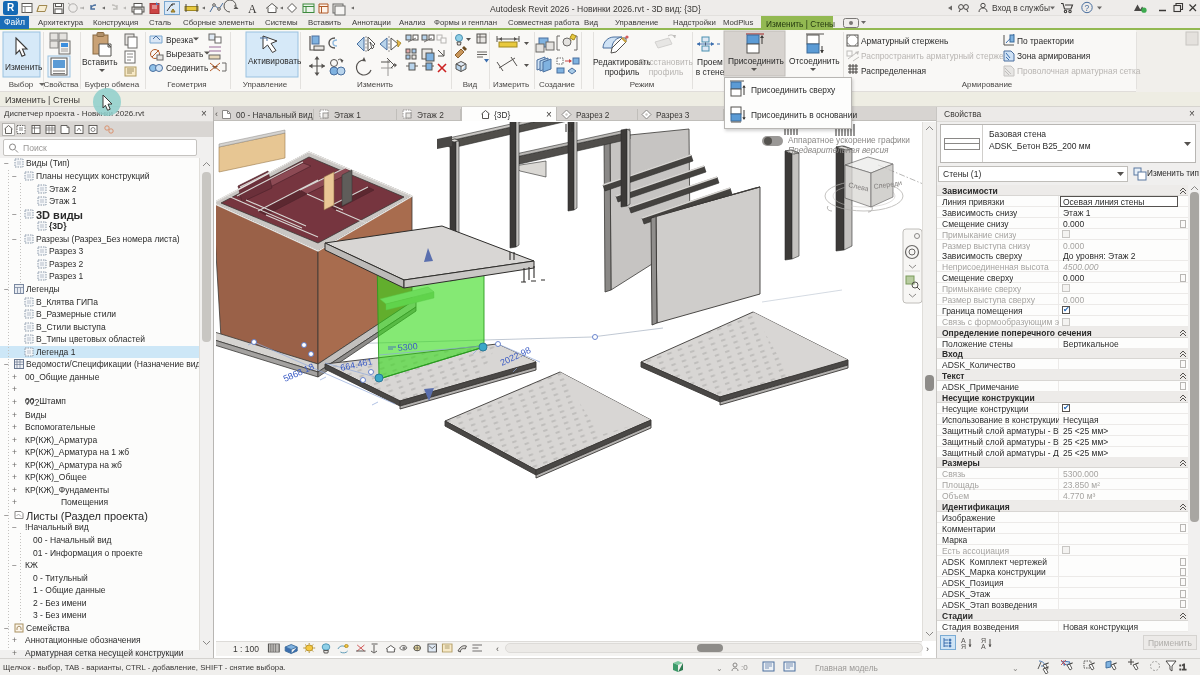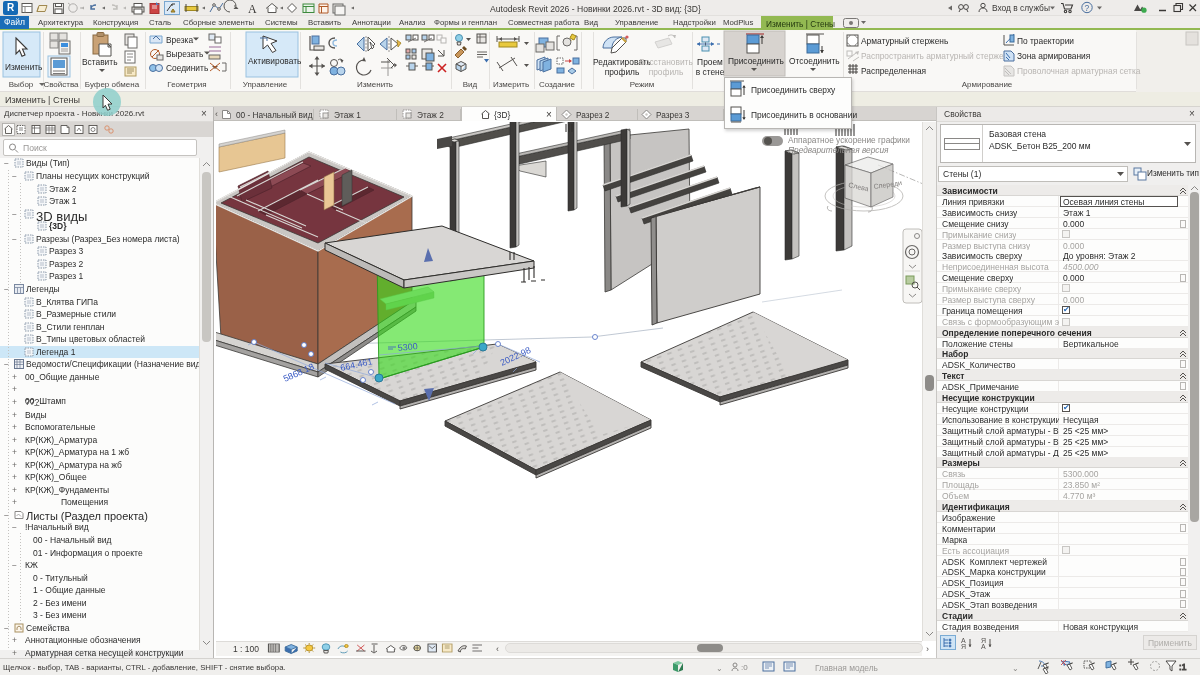--- a/index.html
+++ b/index.html
@@ -462,21 +462,21 @@
 <svg width="10" height="10" style="position:absolute;left:37px;top:196px">
     <rect x="1" y="1" width="8" height="8" fill="#f4f6f8" stroke="#8a98a8" stroke-dasharray="1.5 1"></rect>
     <path d="M3 4h4M3 6h4" stroke="#aab4c0" stroke-width="0.8"></path>
   </svg>
 <div class="tx" style="left:49px;top:196px;font-size:8.5px;font-weight:normal;color:#2b2b2b;">Этаж 1</div>
 <div class="tx" style="left:12px;top:209px;font-size:8.5px;color:#6a6866;">−</div>
 <svg width="10" height="10" style="position:absolute;left:24px;top:209px">
     <rect x="1" y="1" width="8" height="8" fill="#f4f6f8" stroke="#8a98a8" stroke-dasharray="1.5 1"></rect>
     <path d="M3 4h4M3 6h4" stroke="#aab4c0" stroke-width="0.8"></path>
   </svg>
-<div class="tx" style="left:36px;top:209px;font-size:13px;font-weight:normal;color:#2b2b2b;">3D виды</div>
+<div class="tx" style="left:36px;top:209px;font-size:11px;font-weight:bold;color:#2b2b2b;">3D виды</div>
 <svg width="10" height="10" style="position:absolute;left:37px;top:221px">
     <rect x="1" y="1" width="8" height="8" fill="#f4f6f8" stroke="#8a98a8" stroke-dasharray="1.5 1"></rect>
     <path d="M3 4h4M3 6h4" stroke="#aab4c0" stroke-width="0.8"></path>
   </svg>
 <div class="tx" style="left:49px;top:221px;font-size:8.5px;font-weight:bold;color:#2b2b2b;">{3D}</div>
 <div class="tx" style="left:12px;top:234px;font-size:8.5px;color:#6a6866;">−</div>
 <svg width="10" height="10" style="position:absolute;left:24px;top:234px">
     <rect x="1" y="1" width="8" height="8" fill="#f4f6f8" stroke="#8a98a8" stroke-dasharray="1.5 1"></rect>
     <path d="M3 4h4M3 6h4" stroke="#aab4c0" stroke-width="0.8"></path>
   </svg>
@@ -509,21 +509,21 @@
 <div class="tx" style="left:36px;top:297px;font-size:8.5px;font-weight:normal;color:#2b2b2b;">В_Клятва ГИПа</div>
 <svg width="10" height="10" style="position:absolute;left:24px;top:309px">
     <rect x="1" y="1" width="8" height="8" fill="#f4f6f8" stroke="#8a98a8" stroke-dasharray="1.5 1"></rect>
     <path d="M3 4h4M3 6h4" stroke="#aab4c0" stroke-width="0.8"></path>
   </svg>
 <div class="tx" style="left:36px;top:309px;font-size:8.5px;font-weight:normal;color:#2b2b2b;">В_Размерные стили</div>
 <svg width="10" height="10" style="position:absolute;left:24px;top:322px">
     <rect x="1" y="1" width="8" height="8" fill="#f4f6f8" stroke="#8a98a8" stroke-dasharray="1.5 1"></rect>
     <path d="M3 4h4M3 6h4" stroke="#aab4c0" stroke-width="0.8"></path>
   </svg>
-<div class="tx" style="left:36px;top:322px;font-size:8.5px;font-weight:normal;color:#2b2b2b;">В_Стили генплан</div>
+<div class="tx" style="left:36px;top:322px;font-size:8.5px;font-weight:normal;color:#2b2b2b;">В_Стили выступа</div>
 <svg width="10" height="10" style="position:absolute;left:24px;top:334px">
     <rect x="1" y="1" width="8" height="8" fill="#f4f6f8" stroke="#8a98a8" stroke-dasharray="1.5 1"></rect>
     <path d="M3 4h4M3 6h4" stroke="#aab4c0" stroke-width="0.8"></path>
   </svg>
 <div class="tx" style="left:36px;top:334px;font-size:8.5px;font-weight:normal;color:#2b2b2b;">В_Типы цветовых областей</div>
 <div class="ab" style="left:0;top:346px;width:199px;height:12px;background:#cde7f7;"></div>
 <svg width="10" height="10" style="position:absolute;left:24px;top:347px">
     <rect x="1" y="1" width="8" height="8" fill="#f4f6f8" stroke="#8a98a8" stroke-dasharray="1.5 1"></rect>
     <path d="M3 4h4M3 6h4" stroke="#aab4c0" stroke-width="0.8"></path>
   </svg>
@@ -678,21 +678,21 @@
 <div class="ab" style="left:937px;top:327px;width:251px;height:11px;background:#edebe9;border-bottom:1px solid #d8d6d3;"></div>
 <div class="tx" style="left:942px;top:328px;font-size:8.5px;font-weight:bold;color:#2b2b2b;">Определение поперечного сечения</div>
 <svg class="ab" style="left:1179px;top:329px" width="8" height="8">
     <path d="M1 4l3-3 3 3M1 7l3-3 3 3" fill="none" stroke="#55524f"></path>
   </svg>
 <div class="ab" style="left:937px;top:338px;width:251px;height:11px;background:#fdfdfc;border-bottom:1px solid #eceae8;"></div>
 <div class="ab" style="left:1058px;top:338px;width:1px;height:11px;background:#eceae8;"></div>
 <div class="tx" style="left:942px;top:339px;font-size:8.5px;color:#2b2b2b;max-width:117px;overflow:hidden;">Положение стены</div>
 <div class="tx" style="left:1063px;top:339px;font-size:8.5px;color:#2b2b2b;text-decoration:underline;">Вертикальное</div>
 <div class="ab" style="left:937px;top:348px;width:251px;height:11px;background:#edebe9;border-bottom:1px solid #d8d6d3;"></div>
-<div class="tx" style="left:942px;top:349px;font-size:8.5px;font-weight:bold;color:#2b2b2b;">Набор</div>
+<div class="tx" style="left:942px;top:349px;font-size:8.5px;font-weight:bold;color:#2b2b2b;">Вход</div>
 <svg class="ab" style="left:1179px;top:350px" width="8" height="8">
     <path d="M1 4l3-3 3 3M1 7l3-3 3 3" fill="none" stroke="#55524f"></path>
   </svg>
 <div class="ab" style="left:937px;top:359px;width:251px;height:11px;background:#fdfdfc;border-bottom:1px solid #eceae8;"></div>
 <div class="ab" style="left:1058px;top:359px;width:1px;height:11px;background:#eceae8;"></div>
 <div class="tx" style="left:942px;top:360px;font-size:8.5px;color:#2b2b2b;max-width:117px;overflow:hidden;">ADSK_Количество</div>
 <div class="ab" style="left:1180px;top:360px;width:6px;height:8px;background:#fbfaf9;border:1px solid #b8b6b3;"></div>
 <div class="ab" style="left:937px;top:370px;width:251px;height:11px;background:#edebe9;border-bottom:1px solid #d8d6d3;"></div>
 <div class="tx" style="left:942px;top:371px;font-size:8.5px;font-weight:bold;color:#2b2b2b;">Текст</div>
 <svg class="ab" style="left:1179px;top:372px" width="8" height="8">

